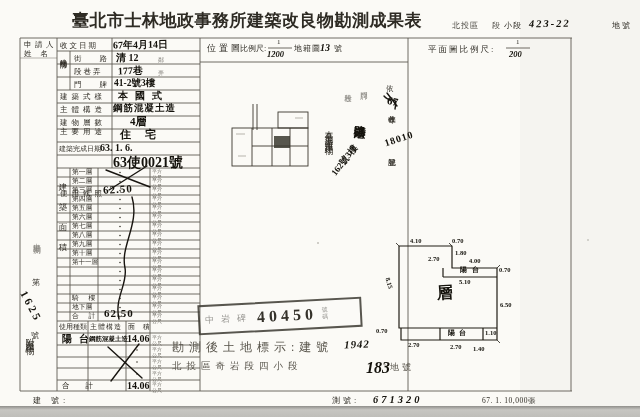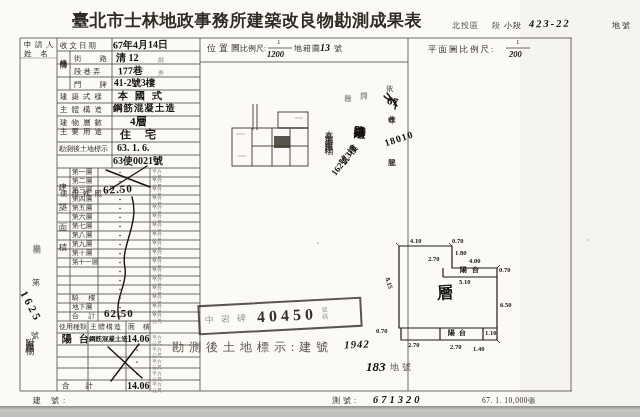--- a/index.html
+++ b/index.html
@@ -167,24 +167,24 @@
   <span class="hw" style="left:114px;top:79px;font-size:9.5px;">41-2號3樓</span>
 
   <span class="pr" style="left:60px;top:93px;font-size:7.5px;letter-spacing:4px;">建築式樣</span>
   <span class="hw" style="left:118px;top:91px;font-size:10px;letter-spacing:7px;">本國式</span>
   <span class="pr" style="left:60px;top:106px;font-size:7.5px;letter-spacing:4px;">主體構造</span>
   <span class="hw" style="left:113px;top:104px;font-size:9.5px;letter-spacing:1px;">鋼筋混凝土造</span>
   <span class="pr" style="left:60px;top:119px;font-size:7.5px;letter-spacing:4px;">建物層數</span>
   <span class="hw" style="left:130px;top:116px;font-size:11px;">4層</span>
   <span class="pr" style="left:60px;top:128px;font-size:7.5px;letter-spacing:4px;">主要用途</span>
   <span class="hw" style="left:120px;top:129px;font-size:11px;letter-spacing:14px;">住宅</span>
-  <span class="pr" style="left:59px;top:146px;font-size:7px;">勘測後土地標示</span>
-  <span class="hw" style="left:117px;top:143px;font-size:10px;">63. 1. 6.</span>
+  <span class="pr" style="left:59px;top:146px;font-size:7px;">建築完成日期</span>
+  <span class="hw" style="left:100px;top:143px;font-size:10px;">63. 1. 6.</span>
   <span class="pr" style="left:60px;top:158px;font-size:7.5px;letter-spacing:4px;margin-top:32px;">使用執照</span>
-  <span class="hw" style="left:113px;top:156px;font-size:10px;font-family:Liberation Serif, serif;">63使0021號</span>
+  <span class="hw" style="left:113px;top:156px;font-size:14px;font-family:Liberation Serif, serif;">63使0021號</span>
 
   <span class="pr vt" style="left:59px;top:176px;font-size:8.5px;letter-spacing:20px;">建築面積</span>
   <span class="pr" style="left:72px;top:169px;font-size:6.8px;">第一層</span>
   <span class="pr" style="left:72px;top:178px;font-size:6.8px;">第二層</span>
   <span class="pr" style="left:72px;top:187px;font-size:6.8px;">第三層</span>
   <span class="pr" style="left:72px;top:196px;font-size:6.8px;">第四層</span>
   <span class="pr" style="left:72px;top:205px;font-size:6.8px;">第五層</span>
   <span class="pr" style="left:72px;top:214px;font-size:6.8px;">第六層</span>
   <span class="pr" style="left:72px;top:223px;font-size:6.8px;">第七層</span>
   <span class="pr" style="left:72px;top:232px;font-size:6.8px;">第八層</span>
@@ -276,21 +276,22 @@
   <span class="hw" style="left:437px;top:285px;font-size:16px;transform:rotate(-4deg);">層</span>
 
   <div id="stamp">
     <span class="lg">中岩碑</span>
     <span class="num">40450</span>
     <span class="rg">號碼</span>
   </div>
 
   <span class="pr" style="left:172px;top:341px;font-size:12px;letter-spacing:5px;color:#57534a;text-align:right;">勘測後土地標示:建號</span>
   <span class="hw it" style="left:344px;top:339px;font-size:11px;letter-spacing:1px;transform:rotate(-2deg);">1942</span>
-  <span class="hw it" style="left:366px;top:360px;font-size:13px;">183</span>
+  <span class="pr" style="left:172px;top:362px;font-size:9.5px;letter-spacing:5px;color:#57534a;">北投區奇岩段四小段</span>
+  <span class="hw it" style="left:366px;top:360px;font-size:16px;">183</span>
   <span class="pr" style="left:390px;top:363px;font-size:9px;letter-spacing:3px;color:#57534a;">地號</span>
 
   <span class="pr" style="left:33px;top:397px;font-size:8px;letter-spacing:4px;">建 號:</span>
   <span class="pr" style="left:332px;top:397px;font-size:8px;letter-spacing:3px;">測號:</span>
   <span class="hw it" style="left:373px;top:395px;font-size:10.5px;letter-spacing:3px;">671320</span>
   <span class="pr" style="left:482px;top:397px;font-size:7.5px;letter-spacing:0.5px;">67. 1. 10,000張</span>
  </div>
 
  <div id="scanband"></div>
 </div>

